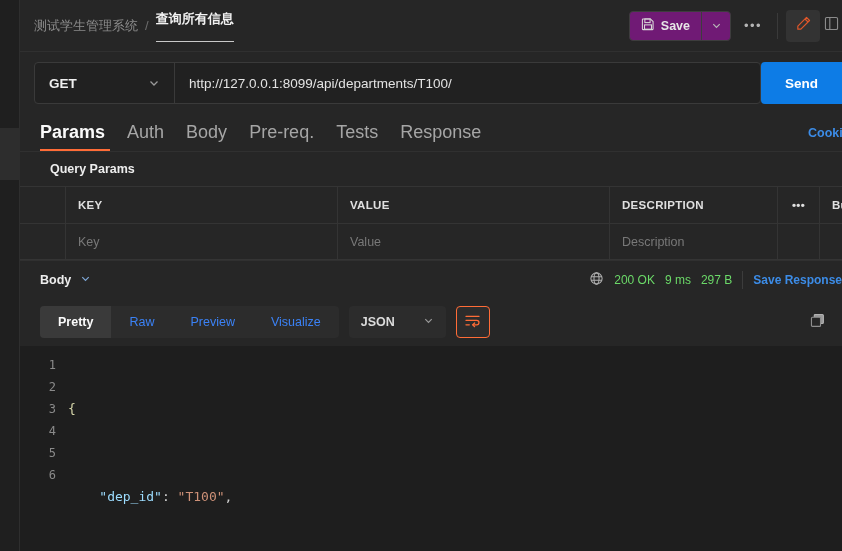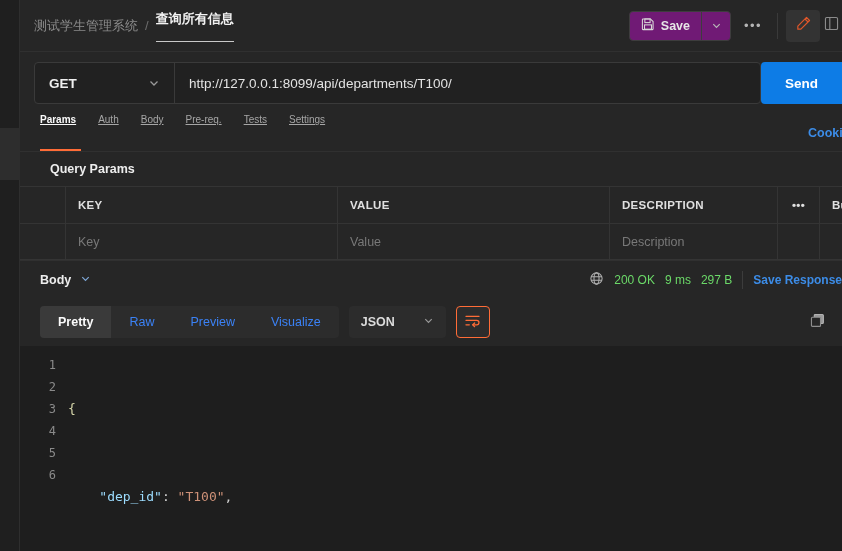--- a/index.html
+++ b/index.html
@@ -203,29 +203,28 @@
     height: 38px;
     flex: 0 0 38px;
     display: flex;
     align-items: stretch;
     padding-left: 14px;
     border-bottom: 1px solid #303030;
     background: #262626;
   }
   .rtab {
     display: flex;
-    align-items: flex-start;
+    align-items: center;
     gap: 4px;
     padding: 0 11px;
-    font-size: 10px;
+    font-size: 18px;
     color: #a6a6a6;
     position: relative;
     cursor: pointer;
     white-space: nowrap;
-    text-decoration: underline;
   }
   .rtab:first-child { padding-left: 6px; }
   .rtab.active { color: #fafafa; font-weight: bold; }
   .rtab.active::after {
     content: "";
     position: absolute;
     left: 6px; right: 6px; bottom: 0;
     height: 2px;
     background: #ff6c37;
   }
@@ -521,21 +520,21 @@
       <div class="rtab">
         <span>Body</span>
       </div>
       <div class="rtab">
         <span>Pre-req.</span>
       </div>
       <div class="rtab">
         <span>Tests</span>
       </div>
       <div class="rtab">
-        <span>Settings</span>
+        <span>Response</span>
       </div>
       <div class="rtabs-right">
         <span class="cookies-link">Cookies</span>
       </div>
     </div>
 
     <div class="qp-title">Query Params</div>
 
     <div class="tbl">
       <div class="trow hdr-row">

